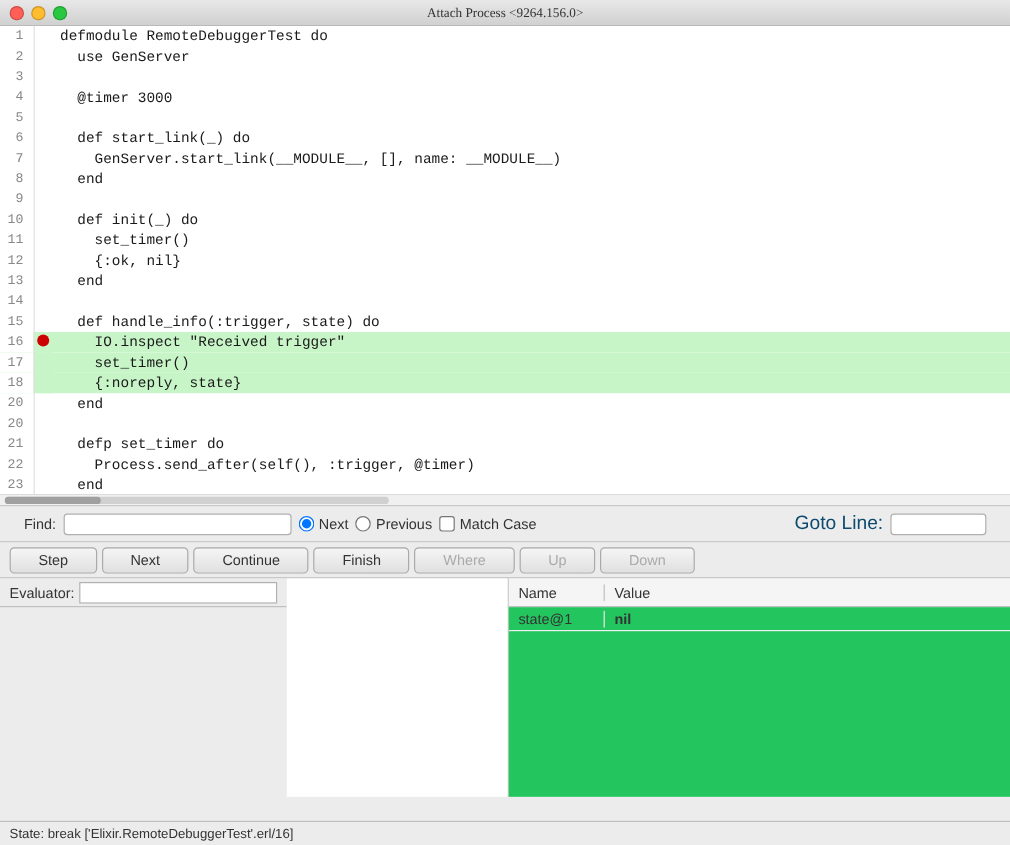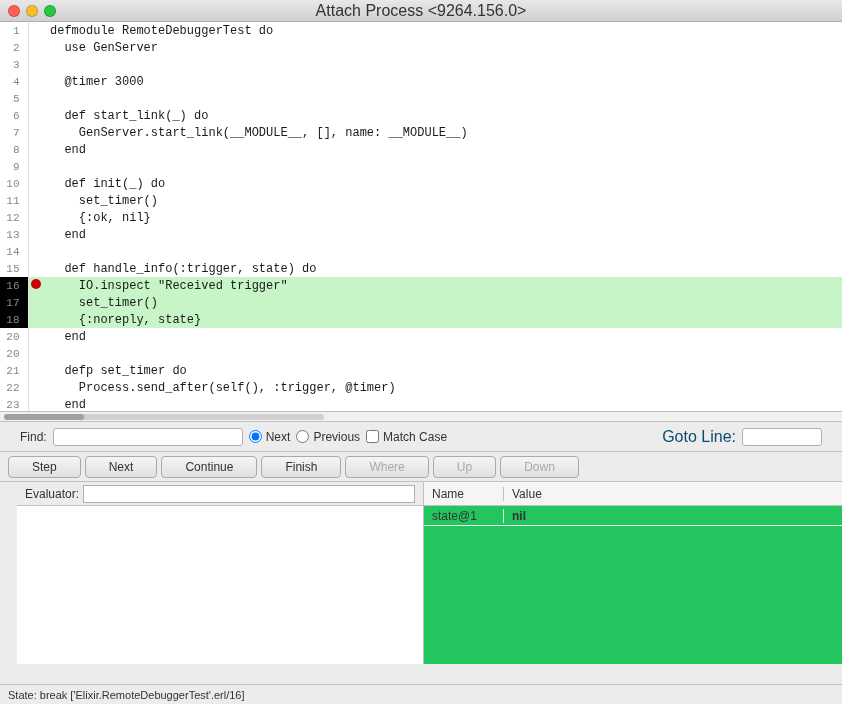--- a/index.html
+++ b/index.html
@@ -31,23 +31,24 @@
     .titlebar-btn {
       width: 12px;
       height: 12px;
       border-radius: 50%;
       border: 1px solid rgba(0,0,0,0.2);
     }
     .btn-close { background: #ff5f57; }
     .btn-min { background: #febc2e; }
     .btn-max { background: #28c840; }
     .titlebar-title {
-      font-size: 16px;
+      font-size: 11px;
       color: #333;
       font-weight: 500;
+      font-family: Liberation Serif, serif;
     }
 
     
     .code-area {
       background: #ffffff;
       overflow-y: auto;
       overflow-x: auto;
       height: 390px;
       border-bottom: 1px solid #c0c0c0;
       position: relative;
@@ -90,21 +91,21 @@
     .line-code {
       padding-left: 6px;
       white-space: pre;
       vertical-align: middle;
       color: #1a1a1a;
     }
     .line-highlight {
       background: #c8f5c8;
     }
     .line-highlight .line-num {
-      background: #000000;
+      background: #ffffff;
     }
     .line-highlight .line-gutter {
       background: #c8f5c8;
     }
 
     
     .scroll-area {
       height: 10px;
       background: #f0f0f0;
       border-bottom: 1px solid #c0c0c0;
@@ -216,22 +217,20 @@
       flex: 1;
       height: calc(704px - 22px - 390px - 10px - 30px - 30px - 20px);
     }
 
     
     .evaluator-panel {
       width: 424px;
       min-width: 424px;
       border-right: 1px solid #c0c0c0;
       display: flex;
-      flex-direction: column;
-      padding-left: 17px;
     }
     .evaluator-header {
       height: 24px;
       display: flex;
       align-items: center;
       padding: 0 8px;
       background: #ececec;
       border-bottom: 1px solid #c0c0c0;
     }
     .evaluator-label {

